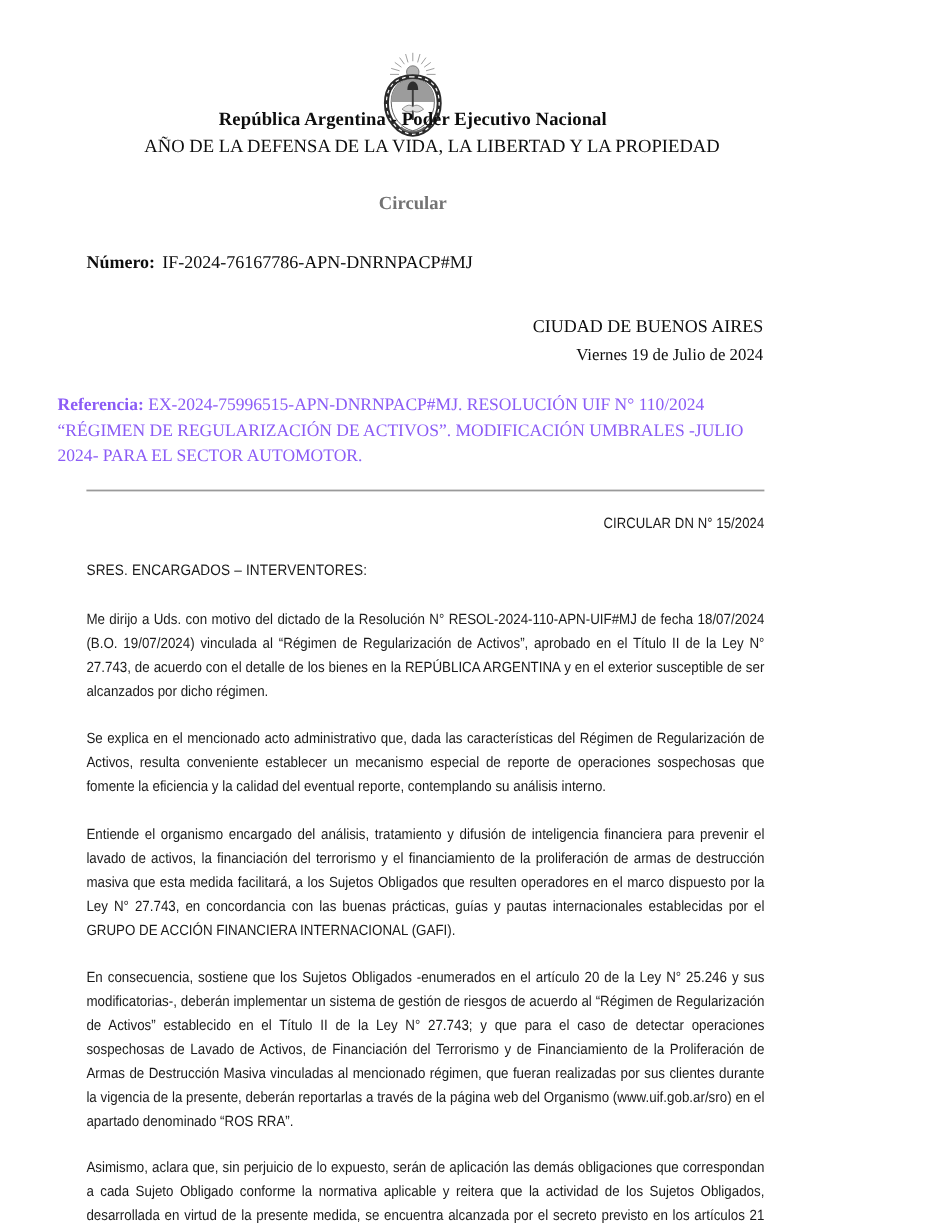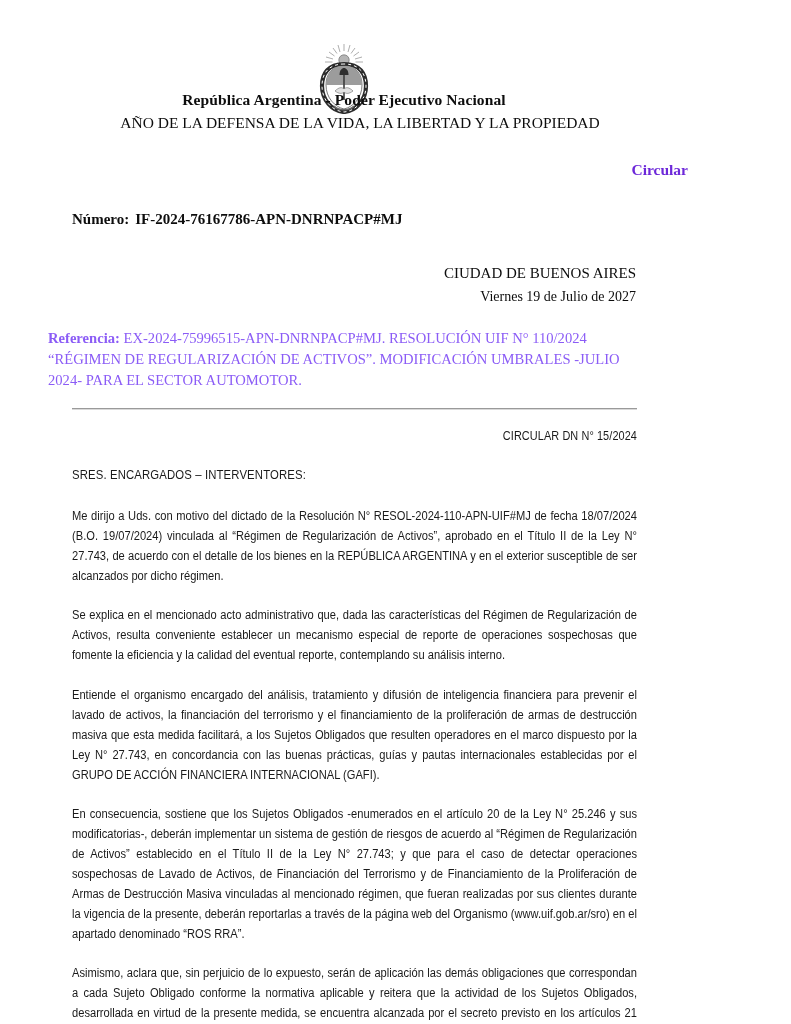--- a/index.html
+++ b/index.html
@@ -60,36 +60,35 @@
     line-height: 1.35;
     margin-top: 3px;
     color: #0d0d0d;
     padding-left: 32px;
   }
   .doc-type {
     font-family: "Liberation Serif", serif;
     font-weight: bold;
     font-size: 15.5px;
     margin-top: 27px;
-    color: #6d28d9;
-    text-align: right;
+    color: #737373;
   }
 
   
   .numero-row {
     margin: 31px 0 0 72px;
     font-size: 15px;
     line-height: 1.3;
     color: #0d0d0d;
   }
   .numero-label {
     font-weight: bold;
   }
   .numero-value {
-    font-weight: bold;
+    font-weight: normal;
     margin-left: 6px;
   }
 
   
   .city-date {
     margin-top: 34px;
     margin-right: 52px;
     text-align: right;
     color: #0d0d0d;
   }
@@ -208,21 +207,21 @@
     <div class="year-line">AÑO DE LA DEFENSA DE LA VIDA, LA LIBERTAD Y LA PROPIEDAD</div>
     <div class="doc-type">Circular</div>
   </div>
 
   <div class="numero-row">
     <span class="numero-label">Número:</span><span class="numero-value">IF-2024-76167786-APN-DNRNPACP#MJ</span>
   </div>
 
   <div class="city-date">
     <div class="city">CIUDAD DE BUENOS AIRES</div>
-    <div class="date">Viernes 19 de Julio de 2027</div>
+    <div class="date">Viernes 19 de Julio de 2024</div>
   </div>
 
   <div class="referencia">
     <span class="ref-label">Referencia:</span>
     <span>EX-2024-75996515-APN-DNRNPACP#MJ. RESOLUCIÓN UIF N° 110/2024 “RÉGIMEN DE REGULARIZACIÓN DE ACTIVOS”. MODIFICACIÓN UMBRALES -JULIO 2024- PARA EL SECTOR AUTOMOTOR.</span>
   </div>
 
   <div class="divider"></div>
 
   <div class="sans circular-no">CIRCULAR DN N° 15/2024</div>

